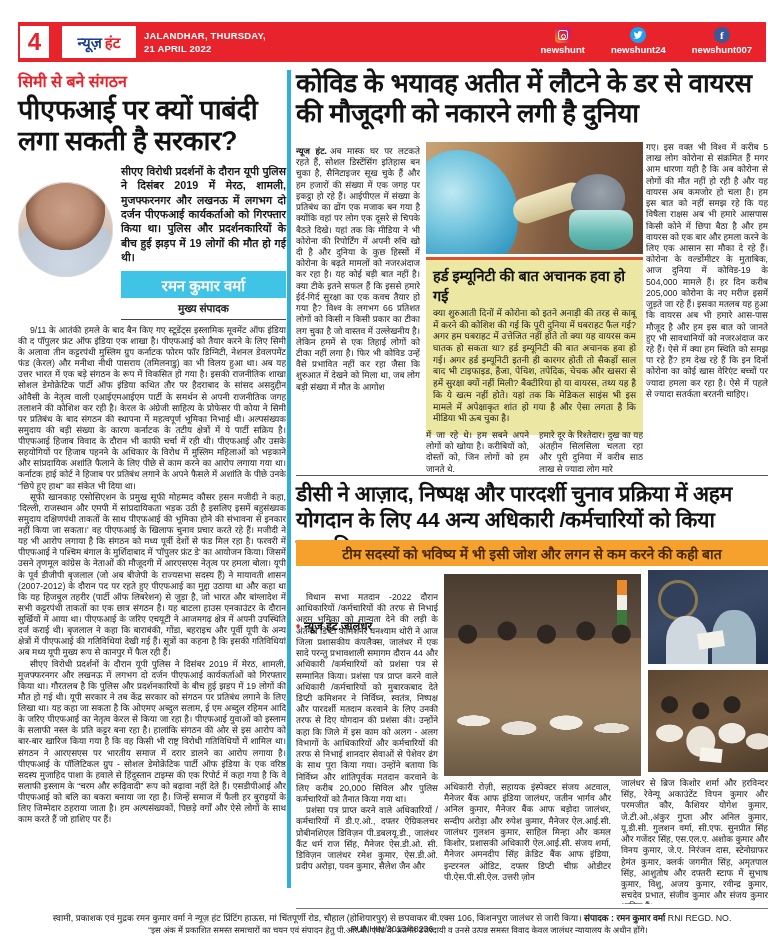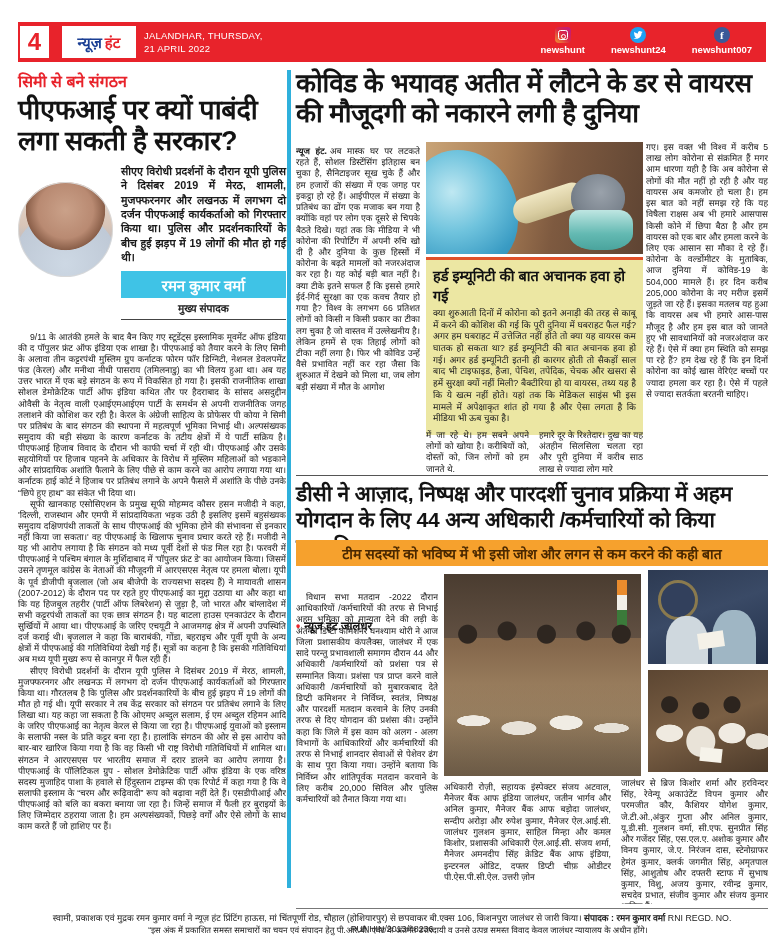--- a/index.html
+++ b/index.html
@@ -6,21 +6,21 @@
   body{width:768px;height:940px;background:#ffffff;font-family:"Liberation Sans","DejaVu Sans",sans-serif;color:#1a1a1a;}
   .page{position:relative;width:768px;height:940px;overflow:hidden;background:#fff;}
   .abs{position:absolute;}
   
   .hdr{background:#e8232b;}
   .hdr-numbox{background:#fff;display:flex;align-items:center;justify-content:center;}
   .hdr-num{color:#e8232b;font-size:24px;font-weight:bold;}
   .hdr-logo{background:#fff;display:flex;align-items:center;justify-content:center;gap:3px;}
   .logo-1{color:#1b3f94;font-weight:bold;font-size:15px;}
   .logo-2{color:#e8232b;font-weight:bold;font-size:15px;}
-  .hdr-date{color:#fff;font-weight:normal;font-size:9.5px;line-height:1.35;letter-spacing:.2px;}
+  .hdr-date{color:#fff;font-weight:bold;font-size:9.5px;line-height:1.35;letter-spacing:.2px;}
   .hdr-section{background:#0f59a9;display:flex;align-items:center;justify-content:center;}
   .hdr-section span{color:#fff;font-weight:bold;font-size:21px;}
   .social{display:flex;gap:26px;}
   .social-item{display:flex;flex-direction:column;align-items:center;gap:1px;}
   .social-handle{color:#fff;font-size:9.5px;font-weight:bold;}
   .ic{width:16px;height:16px;position:relative;}
   .ic-ig{border-radius:4px;background:linear-gradient(45deg,#f09433 0%,#dc2743 50%,#bc1888 100%);}
   .ic-ig .cam{position:absolute;left:3px;top:3px;width:8px;height:8px;border:1.3px solid #fff;border-radius:2.5px;}
   .ic-ig .dot{position:absolute;left:6.5px;top:6.5px;width:3px;height:3px;border:1px solid #fff;border-radius:50%;}
   .ic-round{border-radius:50%;display:flex;align-items:center;justify-content:center;}
@@ -142,21 +142,21 @@
   <div class="abs" style="left:18px;top:70px;width:268px;">
     <div class="kicker">सिमी से बने संगठन</div>
     <div class="l-head" style="margin-top:3px;">पीएफआई पर क्यों पाबंदी लगा सकती है सरकार?</div>
     <div style="margin-top:6px;">
       <div class="author-photo"></div>
       <div class="lead">सीएए विरोधी प्रदर्शनों के दौरान यूपी पुलिस ने दिसंबर 2019 में मेरठ, शामली, मुजफ्फरनगर और लखनऊ में लगभग दो दर्जन पीएफआई कार्यकर्ताओ को गिरफ्तार किया था। पुलिस और प्रदर्शनकारियों के बीच हुई झड़प में 19 लोगों की मौत हो गई थी।</div>
       <div class="name-box" style="margin-top:6px;">रमन कुमार वर्मा</div>
       <div class="author-title">मुख्य संपादक</div>
       <div style="clear:both;"></div>
     </div>
-    <div class="l-body" style="margin-top:12px;height:576px;">
+    <div class="l-body" style="margin-top:5px;height:576px;">
       <p>9/11 के आतंकी हमले के बाद बैन किए गए स्टूडेंट्स इस्लामिक मूवमेंट ऑफ इंडिया की द पॉपुलर फ्रंट ऑफ इंडिया एक शाखा है। पीएफआई को तैयार करने के लिए सिमी के अलावा तीन कट्टरपंथी मुस्लिम ग्रुप कर्नाटक फोरम फॉर डिग्निटी, नेशनल डेवलपमेंट फंड (केरल) और मनीथा नीधी पासराय (तमिलनाडु) का भी विलय हुआ था। अब यह उत्तर भारत में एक बड़े संगठन के रूप में विकसित हो गया है। इसकी राजनीतिक शाखा सोशल डेमोक्रेटिक पार्टी ऑफ इंडिया कथित तौर पर हैदराबाद के सांसद असदुद्दीन ओवैसी के नेतृत्व वाली एआईएमआईएम पार्टी के समर्थन से अपनी राजनीतिक जगह तलाशने की कोशिश कर रही है। केरल के अंग्रेजी साहित्य के प्रोफेसर पी कोया ने सिमी पर प्रतिबंध के बाद संगठन की स्थापना में महत्वपूर्ण भूमिका निभाई थी। अल्पसंख्यक समुदाय की बड़ी संख्या के कारण कर्नाटक के तटीय क्षेत्रों में ये पार्टी सक्रिय है। पीएफआई हिजाब विवाद के दौरान भी काफी चर्चा में रही थी। पीएफआई और उसके सहयोगियों पर हिजाब पहनने के अधिकार के विरोध में मुस्लिम महिलाओं को भड़काने और सांप्रदायिक अशांति फैलाने के लिए पीछे से काम करने का आरोप लगाया गया था। कर्नाटक हाई कोर्ट ने हिजाब पर प्रतिबंध लगाने के अपने फैसले में अशांति के पीछे उनके “छिपे हुए हाथ” का संकेत भी दिया था।</p>
       <p>सूफी खानकाह एसोसिएशन के प्रमुख सूफी मोहम्मद कौसर हसन मजीदी ने कहा, 'दिल्ली, राजस्थान और एमपी में सांप्रदायिकता भड़क उठी है इसलिए इसमें बहुसंख्यक समुदाय दक्षिणपंथी ताकतों के साथ पीएफआई की भूमिका होने की संभावना से इनकार नहीं किया जा सकता।' वह पीएफआई के खिलाफ चुनाव प्रचार करते रहे हैं। मजीदी ने यह भी आरोप लगाया है कि संगठन को मध्य पूर्वी देशों से फंड मिल रहा है। फरवरी में पीएफआई ने पश्चिम बंगाल के मुर्शिदाबाद में 'पॉपुलर फ्रंट डे' का आयोजन किया। जिसमें उसने तृणमूल कांग्रेस के नेताओं की मौजूदगी में आरएसएस नेतृत्व पर हमला बोला। यूपी के पूर्व डीजीपी बृजलाल (जो अब बीजेपी के राज्यसभा सदस्य हैं) ने मायावती शासन (2007-2012) के दौरान पद पर रहते हुए पीएफआई का मुद्दा उठाया था और कहा था कि यह हिजबुल तहरीर (पार्टी ऑफ लिबरेशन) से जुड़ा है, जो भारत और बांग्लादेश में सभी कट्टरपंथी ताकतों का एक छात्र संगठन है। यह बाटला हाउस एनकाउंटर के दौरान सुर्खियों में आया था। पीएफआई के जरिए एचयूटी ने आजमगढ़ क्षेत्र में अपनी उपस्थिति दर्ज कराई थी। बृजलाल ने कहा कि बाराबंकी, गोंडा, बहराइच और पूर्वी यूपी के अन्य क्षेत्रों में पीएफआई की गतिविधियां देखी गई हैं। सूत्रों का कहना है कि इसकी गतिविधियां अब मध्य यूपी मुख्य रूप से कानपुर में फैल रही हैं।</p>
       <p>सीएए विरोधी प्रदर्शनों के दौरान यूपी पुलिस ने दिसंबर 2019 में मेरठ, शामली, मुजफ्फरनगर और लखनऊ में लगभग दो दर्जन पीएफआई कार्यकर्ताओं को गिरफ्तार किया था। गौरतलब है कि पुलिस और प्रदर्शनकारियों के बीच हुई झड़प में 19 लोगों की मौत हो गई थी। यूपी सरकार ने तब केंद्र सरकार को संगठन पर प्रतिबंध लगाने के लिए लिखा था। यह कहा जा सकता है कि ओएमए अब्दुल सलाम, ई एम अब्दुल रहिमन आदि के जरिए पीएफआई का नेतृत्व केरल से किया जा रहा है। पीएफआई युवाओं को इस्लाम के सलाफी नस्ल के प्रति कट्टर बना रहा है। हालांकि संगठन की ओर से इस आरोप को बार-बार खारिज किया गया है कि वह किसी भी राष्ट्र विरोधी गतिविधियों में शामिल था। संगठन ने आरएसएस पर भारतीय समाज में दरार डालने का आरोप लगाया है। पीएफआई के पॉलिटिकल ग्रुप - सोशल डेमोक्रेटिक पार्टी ऑफ इंडिया के एक वरिष्ठ सदस्य मुजाहिद पाशा के हवाले से हिंदुस्तान टाइम्स की एक रिपोर्ट में कहा गया है कि वे सलाफी इस्लाम के “चरम और रूढ़िवादी” रूप को बढ़ावा नहीं देते हैं। एसडीपीआई और पीएफआई को बलि का बकरा बनाया जा रहा है। जिन्हें समाज में फैली हर बुराइयों के लिए जिम्मेदार ठहराया जाता है। हम अल्पसंख्यकों, पिछड़े वर्गों और ऐसे लोगों के साथ काम करते हैं जो हाशिए पर हैं।</p>
     </div>
   </div>
   <div class="abs vrule" style="left:286.5px;top:70px;width:4.5px;height:818px;"></div>
 
   <div class="abs m-head" style="left:296px;top:68px;width:472px;">कोविड के भयावह अतीत में लौटने के डर से वायरस की मौजूदगी को नकारने लगी है दुनिया</div>
 
   <div class="abs coltxt" style="left:296px;top:146px;width:124px;height:304px;">
@@ -184,20 +184,21 @@
 
   <div class="abs b-head" style="left:296px;top:481px;width:472px;">डीसी ने आज़ाद, निष्पक्ष और पारदर्शी चुनाव प्रक्रिया में अहम योगदान के लिए 44 अन्य अधिकारी /कर्मचारियों को किया सम्मानित</div>
   <div class="abs b-sub" style="left:296px;top:540px;width:472px;">टीम सदस्यों को भविष्य में भी इसी जोश और लगन से कम करने की कही बात</div>
 
   <div class="abs byline" style="left:296px;top:572px;width:160px;">
     <span class="bullet">•</span><span>न्यूज हंट.जालंधर</span>
   </div>
 
   <div class="abs coltxt" style="left:296px;top:592px;width:142px;height:314px;">
     <p style="margin:0;text-indent:10px;">विधान सभा मतदान -2022 दौरान आधिकारियों /कर्मचारियों की तरफ से निभाई अहम भूमिका को मान्यता देने की लड़ी के अंतर्गत डिप्टी कमिशनर घनश्याम थोरी ने आज जिला प्रशासकीय कंपलैक्स, जालंधर में एक सादे परन्तु प्रभावशाली समागम दौरान 44 और अधिकारी /कर्मचारियों को प्रशंसा पत्र से सम्मानित किया। प्रशंसा पत्र प्राप्त करने वाले अधिकारी /कर्मचारियों को मुबारकबाद देते डिप्टी कमिशनर ने निर्विघ्न, स्वतंत्र, निष्पक्ष और पारदर्शी मतदान करवाने के लिए उनकी तरफ से दिए योगदान की प्रशंसा की। उन्होंने कहा कि जिले में इस काम को अलग - अलग विभागों के आधिकारियों और कर्मचारियों की तरफ से निभाई शानदार सेवाओं से पेशेवर ढंग के साथ पूरा किया गया। उन्होंने बताया कि निर्विघ्न और शांतिपूर्वक मतदान करवाने के लिए करीब 20,000 सिविल और पुलिस कर्मचारियों को तैनात किया गया था।</p>
+    <p style="margin:0;text-indent:10px;">प्रशंसा पत्र प्राप्त करने वाले अधिकारियों / कर्मचारियों में डी.ए.ओ., दफ्तर ऐग्रिकलचर प्रोबीनशिएल डिविज़न पी.डबलयू.डी., जालंधर कैंट धर्म राज सिंह, मैनेजर ऐस.डी.ओ. सी. डिविज़न जालंधर रमेश कुमार, ऐस.डी.ओ. प्रदीप अरोड़ा, पवन कुमार, सैलेश जैन और</p>
   </div>
 
   <div class="abs group-photo" style="left:444px;top:574px;width:197px;height:202px;">
     <div class="gp-wall"></div>
     <div class="gp-flag"></div>
     <div class="gp-row" style="top:44px;"></div>
     <div class="gp-shirts"></div>
   </div>
 
   <div class="abs cert-photo" style="left:648px;top:570px;width:120px;height:94px;">

